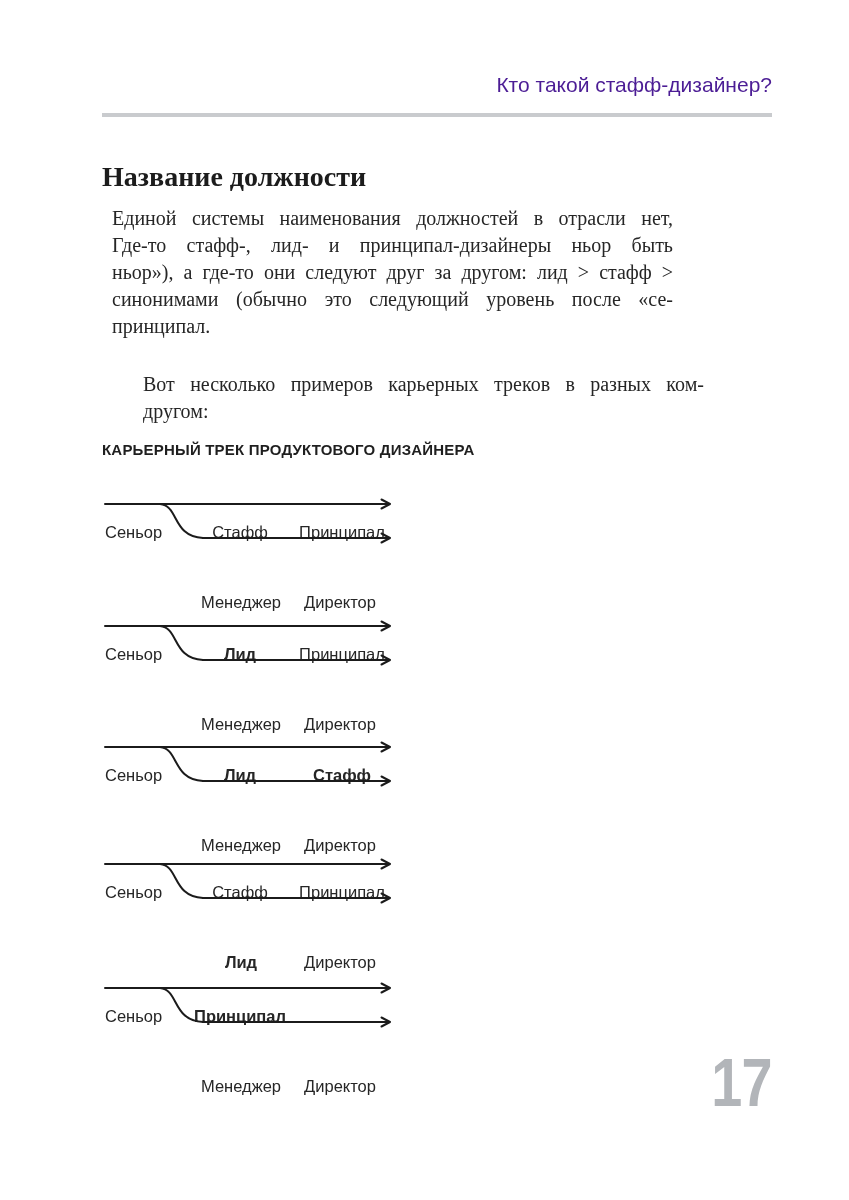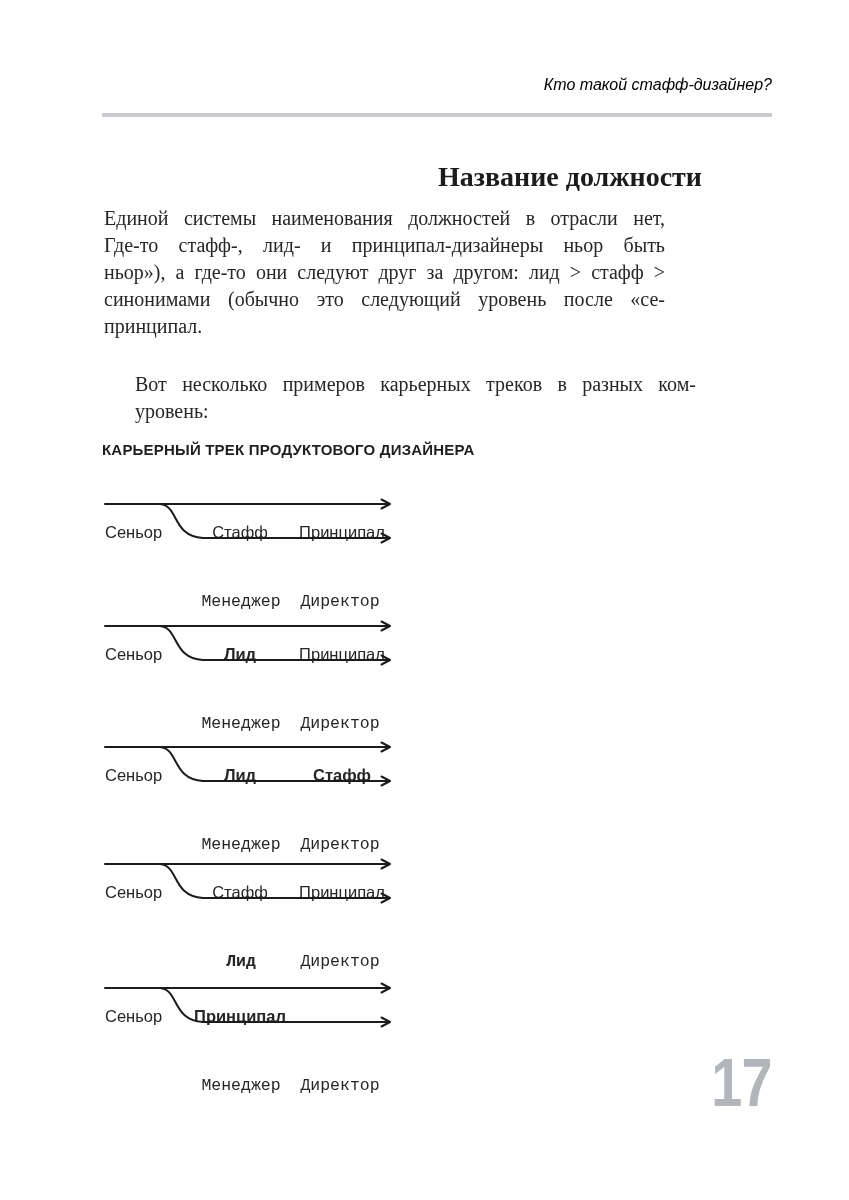--- a/index.html
+++ b/index.html
@@ -5,47 +5,47 @@
   * { margin:0; padding:0; box-sizing:border-box; }
   html,body { width:849px; height:1200px; background:#ffffff; overflow:hidden; }
   #page {
     position:relative; width:849px; height:1200px; background:#ffffff;
     font-family:"Liberation Sans", sans-serif; color:#1f1f1f;
   }
   .abs { position:absolute; }
 
   .running-head {
     left:102px; top:75px; width:670px;
-    text-align:right; font-size:16px; line-height:20px; color:#000000;font-style:italic;
+    text-align:right; font-size:21px; line-height:20px; color:#4c1d95;
   }
   .head-rule { left:102px; top:113px; width:670px; height:4px; background:#c9cbce; }
 
   .article-title {
     left:102px; top:160px; width:600px;
     font-family:"Liberation Serif", serif; font-weight:700;
-    font-size:28px; line-height:33px; color:#1c1c1c;text-align:right;
+    font-size:28px; line-height:33px; color:#1c1c1c;
   }
 
-  .para { left:104px; width:561px; font-family:"Liberation Serif", serif;
+  .para { left:112px; width:561px; font-family:"Liberation Serif", serif;
     font-size:20px; color:#262626; }
   #para-1 { top:205px; }
   #para-2 { top:371px;margin-left:31px; }
   .pline { height:27px; line-height:27px; text-align:justify; text-align-last:justify; white-space:normal; }
   .pline-last { text-align:left; text-align-last:left; }
 
   .figure-caption {
     left:102px; top:441px; width:560px;
     font-weight:700; font-size:15px; line-height:18px; letter-spacing:0.2px; color:#1f1f1f;
   }
 
   .track { left:102px; width:400px; height:92px; }
   .track .lblrow { position:absolute; left:0; width:400px; height:18px;
     font-size:16.5px; line-height:18px; color:#262626;margin-top:48px; }
   .track .lblrow.top { top:0; }
-  .track .lblrow.bot { top:70px;font-family:Liberation Mono, monospace; }
+  .track .lblrow.bot { top:70px; }
   .track .lbl { position:absolute; white-space:nowrap; }
   .track .lbl.b { font-weight:700; }
   .track .lbl.centered { transform:translateX(-50%); }
   .track svg { position:absolute; left:0; top:21px; }
   .ln { fill:none; stroke:#1b1b1b; stroke-width:2; stroke-linecap:round; stroke-linejoin:round; }
 
   .page-number {
     top:1047px; right:77px;
     font-weight:700; font-size:68px; line-height:70px; color:#b2b5b9;
     transform:scaleX(0.82); transform-origin:top right; letter-spacing:-1px;
@@ -63,21 +63,21 @@
 
   <div class="abs para" id="para-1">
       <div class="pline">Единой системы наименования должностей в отрасли нет,</div>
       <div class="pline">Где-то стафф-, лид- и принципал-дизайнеры ньор быть</div>
       <div class="pline">ньор»), а где-то они следуют друг за другом: лид &gt; стафф &gt;</div>
       <div class="pline">синонимами (обычно это следующий уровень после «се-</div>
       <div class="pline pline-last">принципал.</div>
     </div>
   <div class="abs para" id="para-2">
       <div class="pline">Вот несколько примеров карьерных треков в разных ком-</div>
-      <div class="pline pline-last">уровень:</div>
+      <div class="pline pline-last">другом:</div>
     </div>
 
   <div class="abs figure-caption">КАРЬЕРНЫЙ ТРЕК ПРОДУКТОВОГО ДИЗАЙНЕРА</div>
 
   <div id="tracks">
       <div class="abs track" style="top: 475px;">
         <div class="lblrow top">
           <span class="lbl" style="left: 3px;">Сеньор</span>
           <span class="lbl centered" style="left: 138px;">Стафф</span>
           <span class="lbl centered" style="left: 240px;">Принципал</span>

